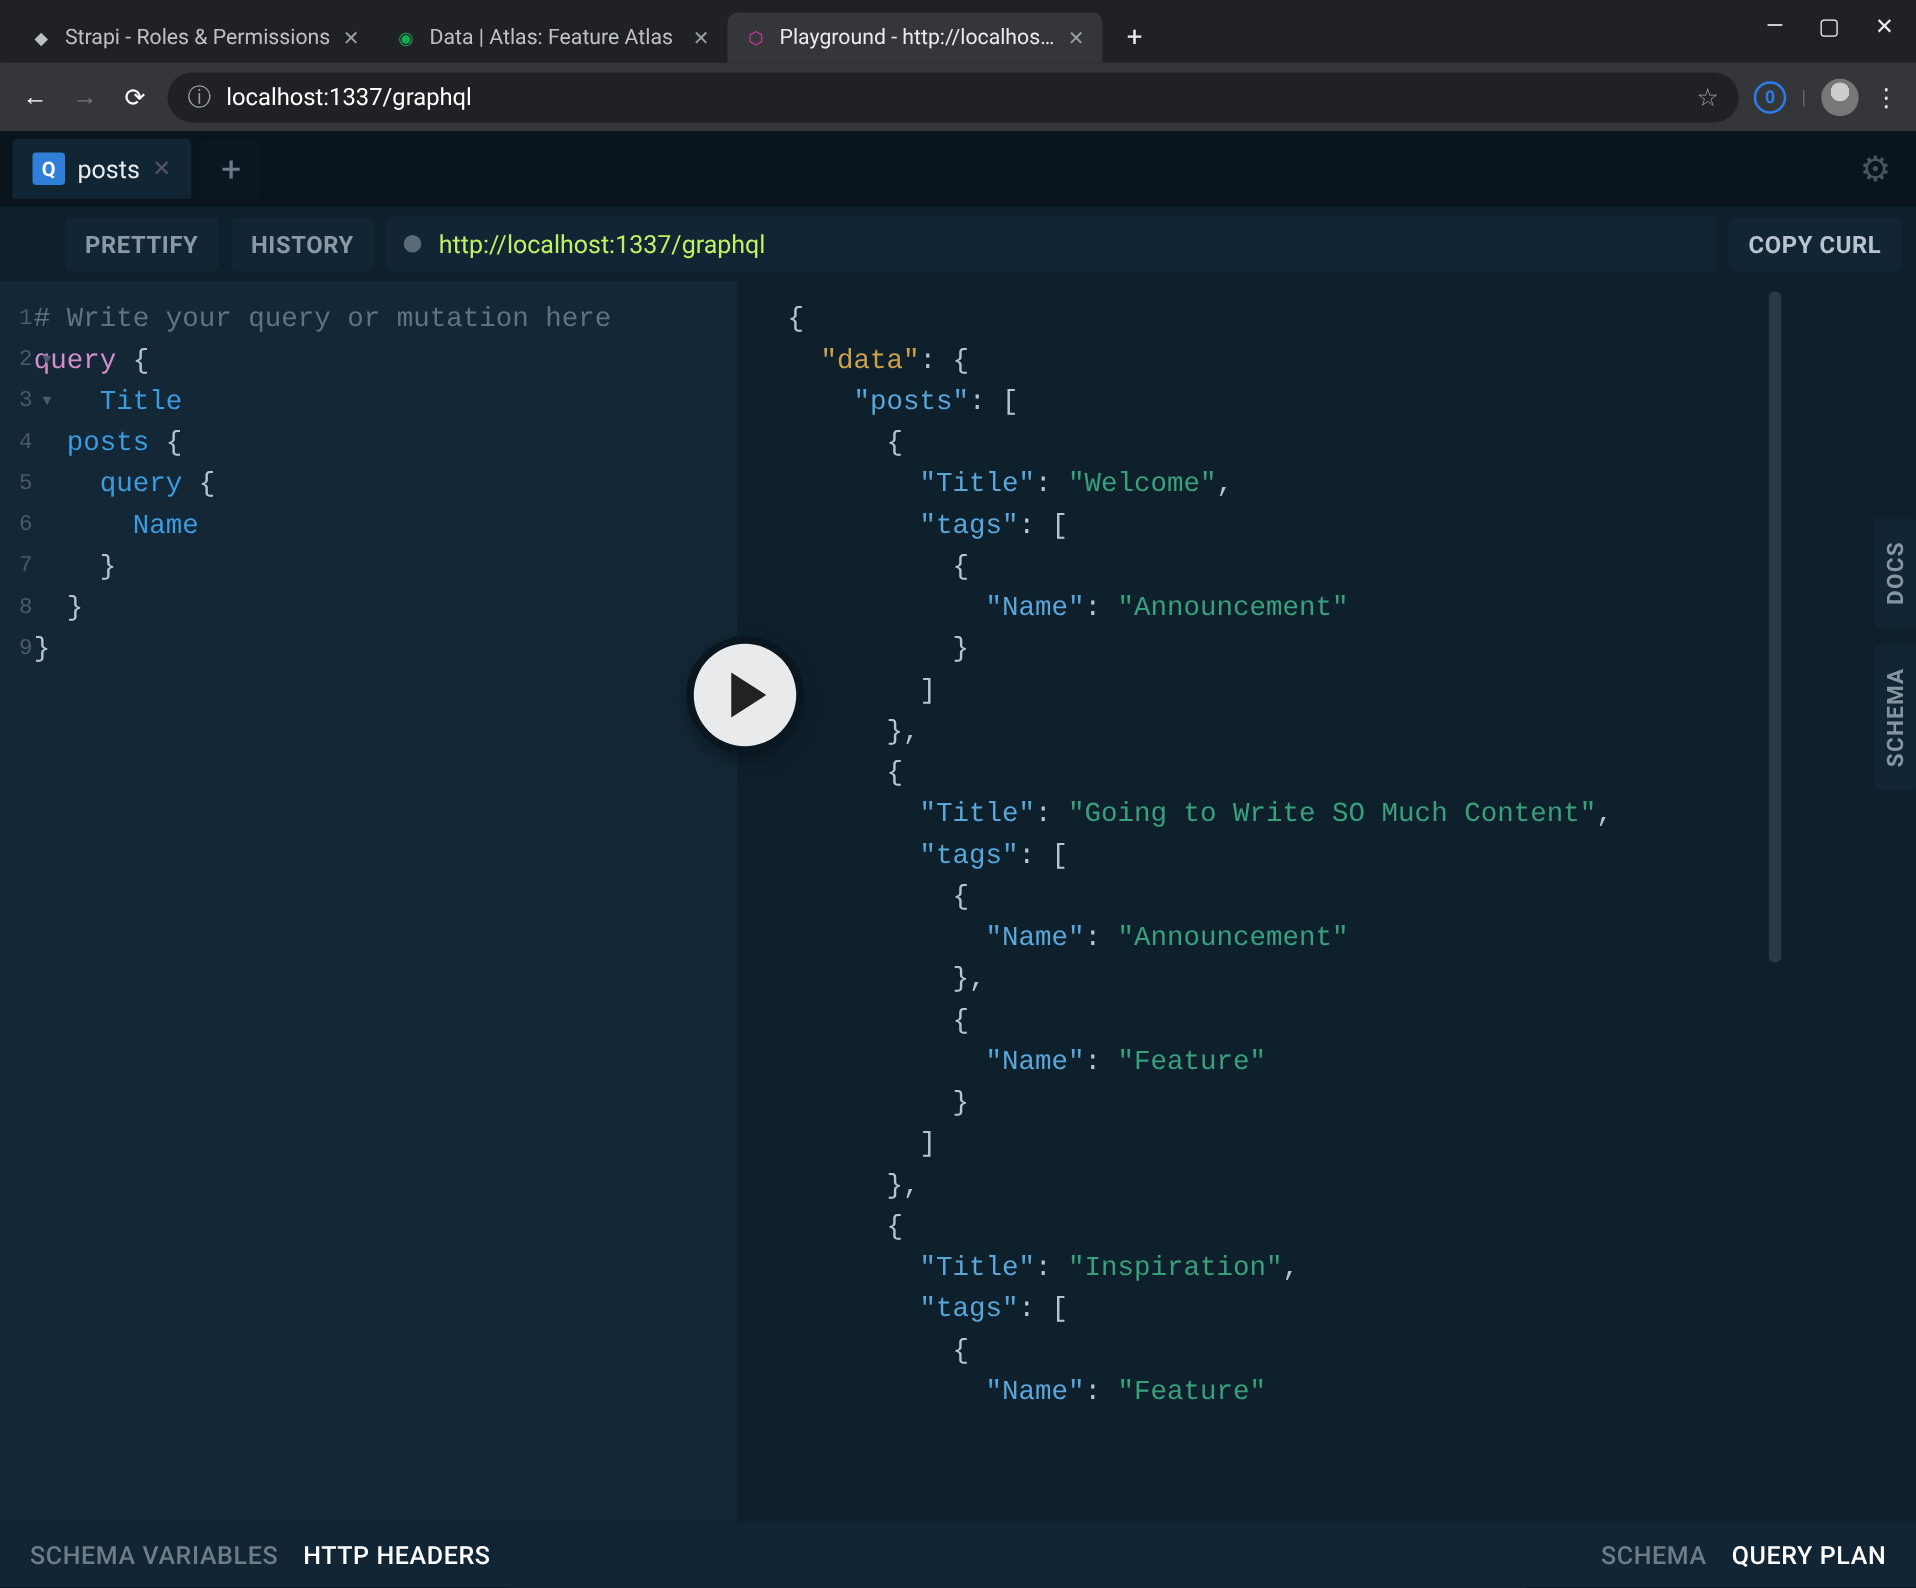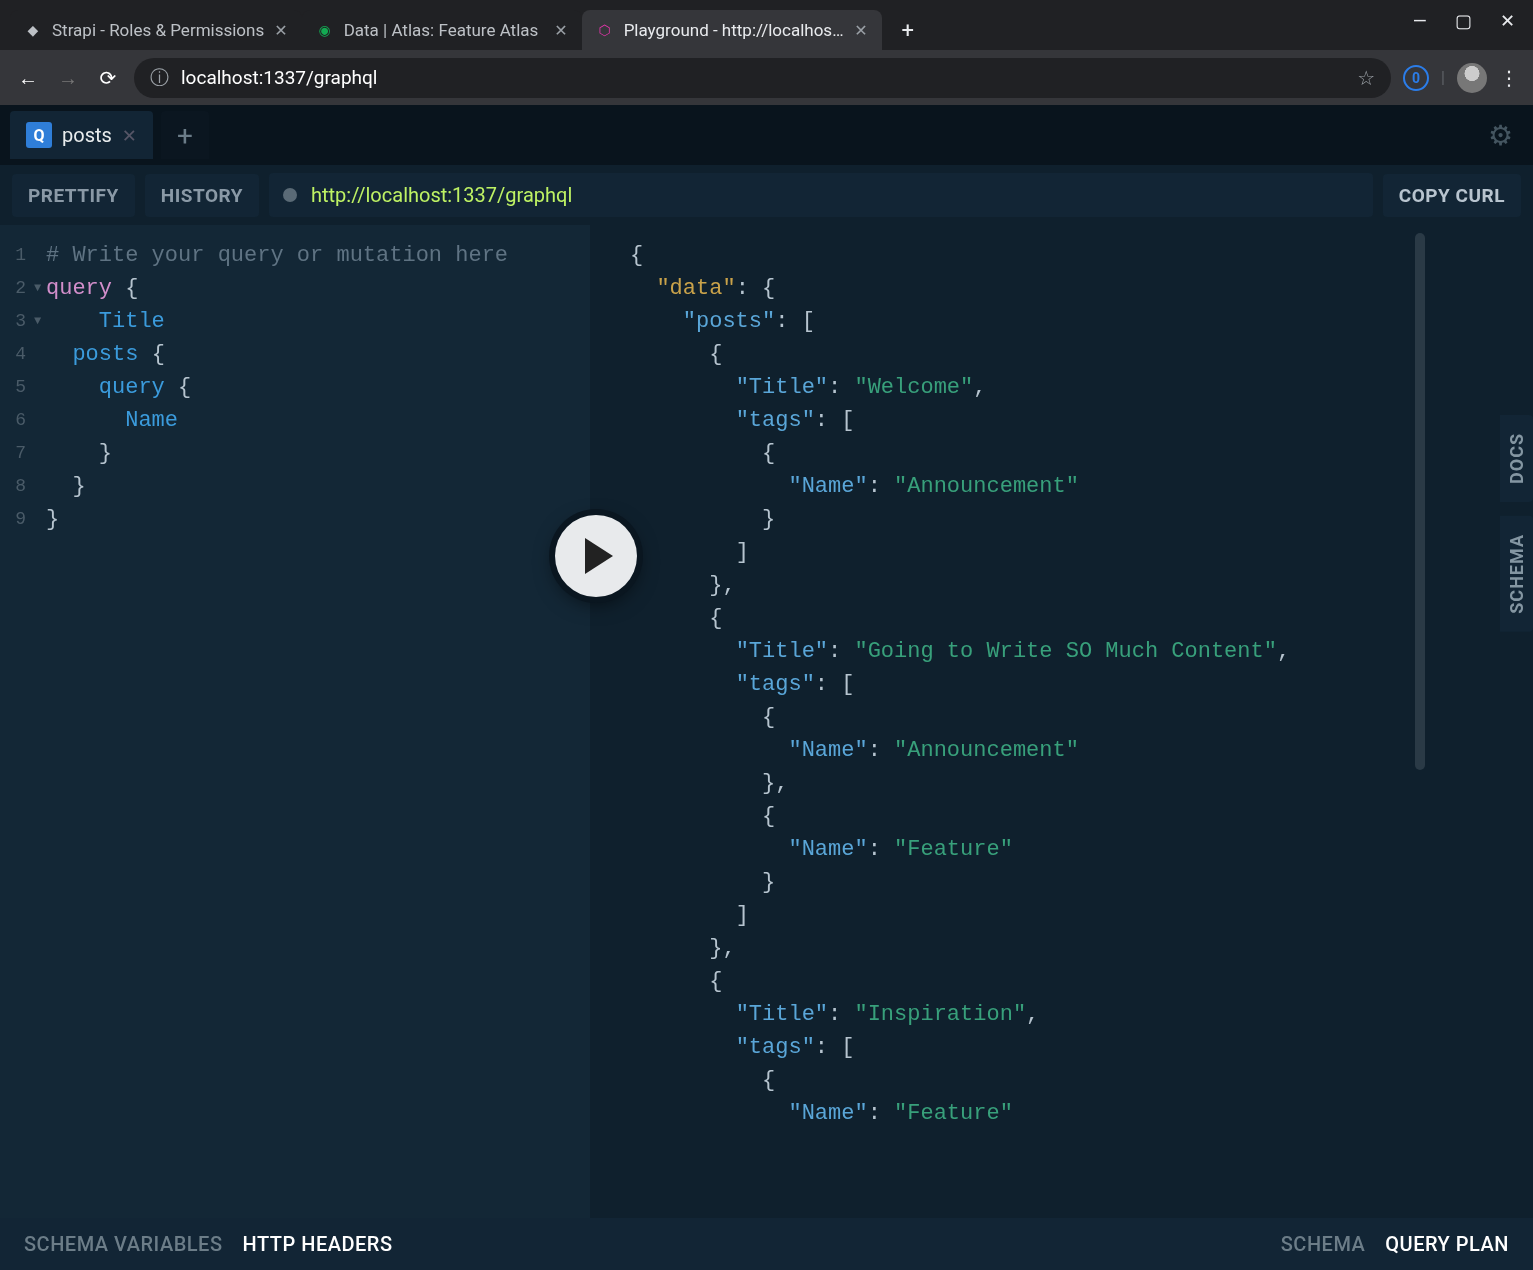--- a/index.html
+++ b/index.html
@@ -97,21 +97,21 @@
   .app-tab .tab-close { color:#556;font-size:18px;}
   .app-newtab {
     width:48px;height:48px;margin-left:8px;background:#0b1620;display:flex;align-items:center;justify-content:center;
     color:#6b7c88;font-size:28px;border-radius:4px 4px 0 0;
   }
   .app-gear {
     margin-left:auto;margin-right:20px;color:#445560;font-size:28px;
   }
 
   .toolbar {
-    height:60px;background:#0f202d;display:flex;align-items:center;gap:10px;padding:0 12px;
+    height:60px;background:#0f202d;display:flex;align-items:center;gap:10px;padding:0 12px;margin-left:40px;
   }
   .tbtn {
     background:#122535;color:#8a99a6;font-weight:700;font-size:19px;letter-spacing:0.5px;
     padding:10px 16px;border-radius:4px;
   }
   .endpoint-bar {
     flex:1;background:#122535;border-radius:4px;height:44px;display:flex;align-items:center;gap:14px;padding:0 14px;
     color:#bef264;font-size:20px;
   }
   .endpoint-dot {
@@ -125,21 +125,21 @@
     position:relative;
     font-family: "Menlo","Consolas","Courier New",monospace;
     font-size:22px;
     line-height:33px;
   }
   .editor-pane { width:590px;background:#132736;padding:14px 0 14px 0;}
   .result-pane { flex:1;background:#0f202d;padding:14px 10px 14px 0;overflow:auto;}
   .gutter {
     position:absolute;left:6px;top:14px;color:#4a5b68;font-size:18px;line-height:33px;text-align:right;width:20px;
   }
-  .code { padding-left:46px;}
+  .code { padding-left:27px;}
   .fold { position:absolute;color:#4a5b68;font-size:12px;left:34px;}
   .editor-pane .fold { left:34px;}
   .comment { color:#5f7383;}
   .kw { color:#d28ecb;}
   .field { color:#3b9bdc;}
   .brace { color:#b6c4cf;}
   .prop { color:#5aa6d8;}
   .str { color:#38a07b;}
   .punc { color:#b6c4cf;}
   .keyname { color:#c9a24a;}

